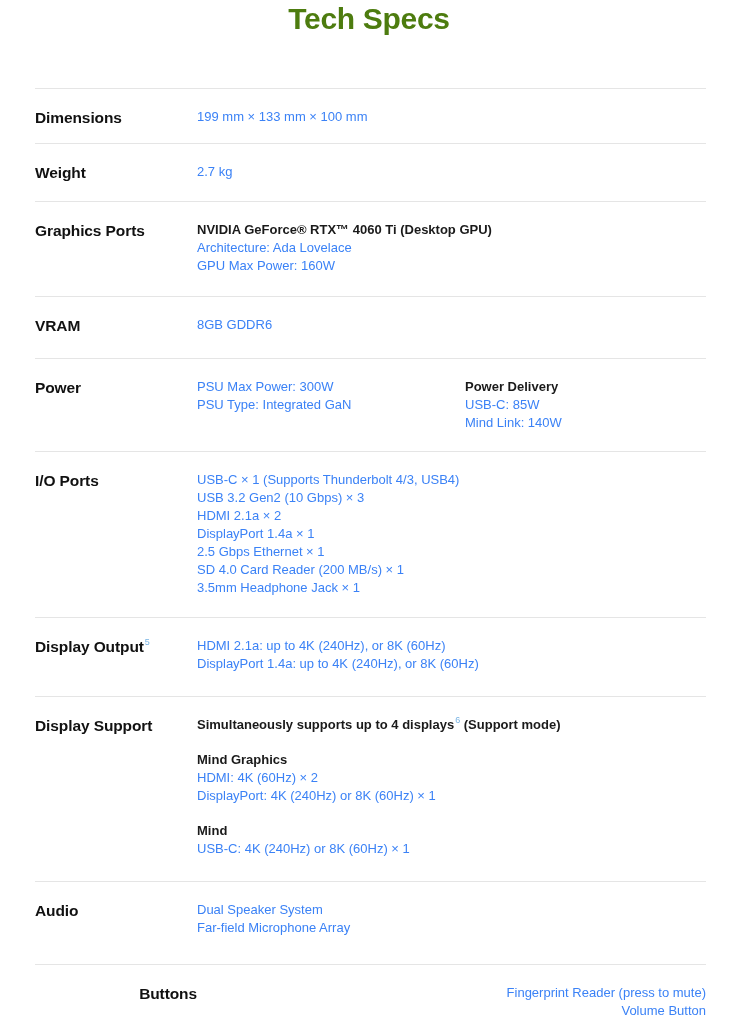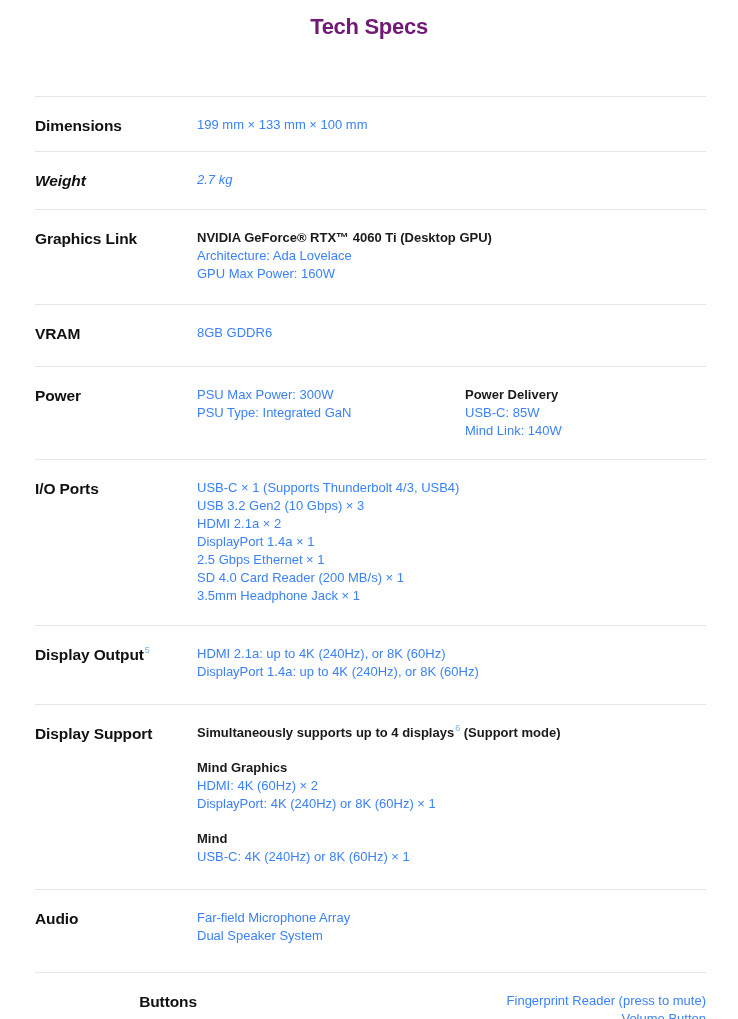--- a/index.html
+++ b/index.html
@@ -3,32 +3,32 @@
 <meta charset="utf-8">
 <style>
   * { box-sizing: border-box; margin: 0; padding: 0; }
   html, body { background: #ffffff; }
   body {
     width: 738px; height: 1019px; overflow: hidden;
     font-family: "Liberation Sans", sans-serif;
     -webkit-font-smoothing: antialiased;
   }
   .title {
-    font-size: 22px; font-weight: 700; color: #701a75;
+    font-size: 30px; font-weight: 700; color: #4d7c0f;
     text-align: center; line-height: 36px; letter-spacing: -0.3px;
-    padding-top: 9px;
+    padding-top: 1px;
   }
   .specs { margin: 51px 32px 0 35px; }
   .row {
     display: flex; align-items: flex-start;
     border-top: 1px solid #e5e5e5;
     padding-top: 19px;
   }
   .row.h55  { min-height: 55px; }
-  .row.h58  { min-height: 58px; font-style: italic; }
+  .row.h58  { min-height: 58px; }
   .row.h95  { min-height: 95px; }
   .row.h62  { min-height: 62px; }
   .row.h93  { min-height: 93px; }
   .row.h166 { min-height: 166px; }
   .row.h79  { min-height: 79px; }
   .row.h185 { min-height: 185px; }
   .row.h83  { min-height: 83px; }
   .row.h56  { min-height: 56px; text-align: right; }
   .label {
     width: 162px; flex: 0 0 162px;
@@ -68,21 +68,21 @@
     </section>
 
     <section class="row h58">
       <div class="label">Weight</div>
       <div class="value">
         <p class="line">2.7 kg</p>
       </div>
     </section>
 
     <section class="row h95">
-      <div class="label">Graphics Link</div>
+      <div class="label">Graphics Ports</div>
       <div class="value">
         <p class="line bold">NVIDIA GeForce® RTX™ 4060 Ti (Desktop GPU)</p>
         <p class="line">Architecture: Ada Lovelace</p>
         <p class="line">GPU Max Power: 160W</p>
       </div>
     </section>
 
     <section class="row h62">
       <div class="label">VRAM</div>
       <div class="value">
@@ -138,22 +138,22 @@
         <p class="line">HDMI: 4K (60Hz) × 2</p>
         <p class="line">DisplayPort: 4K (240Hz) or 8K (60Hz) × 1</p>
         <p class="line bold block-gap">Mind</p>
         <p class="line">USB-C: 4K (240Hz) or 8K (60Hz) × 1</p>
       </div>
     </section>
 
     <section class="row h83">
       <div class="label">Audio</div>
       <div class="value">
+        <p class="line">Dual Speaker System</p>
         <p class="line">Far-field Microphone Array</p>
-        <p class="line">Dual Speaker System</p>
       </div>
     </section>
 
     <section class="row h56">
       <div class="label">Buttons</div>
       <div class="value">
         <p class="line">Fingerprint Reader (press to mute)</p>
         <p class="line">Volume Button</p>
       </div>
     </section>

